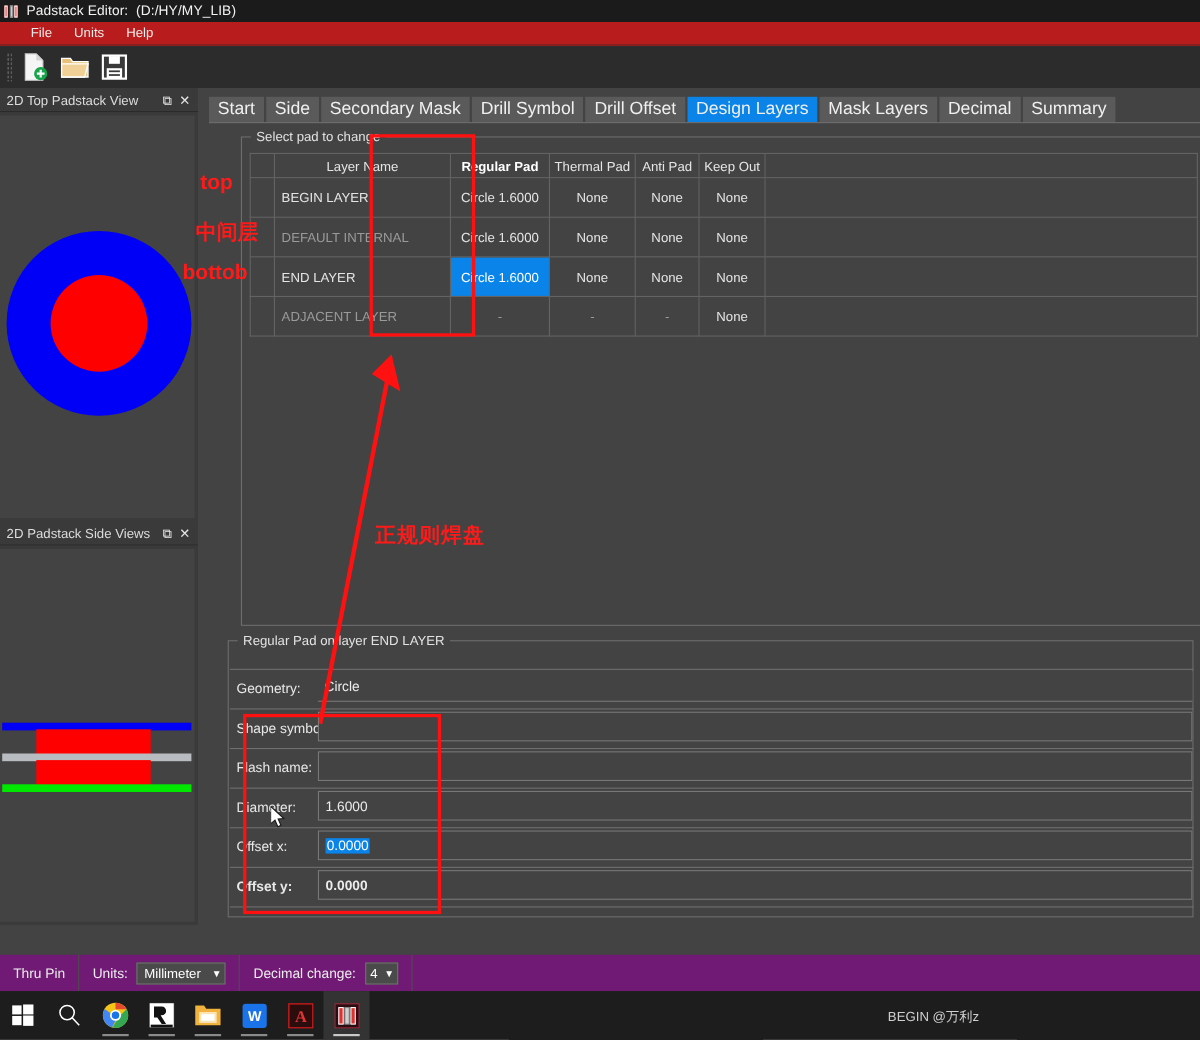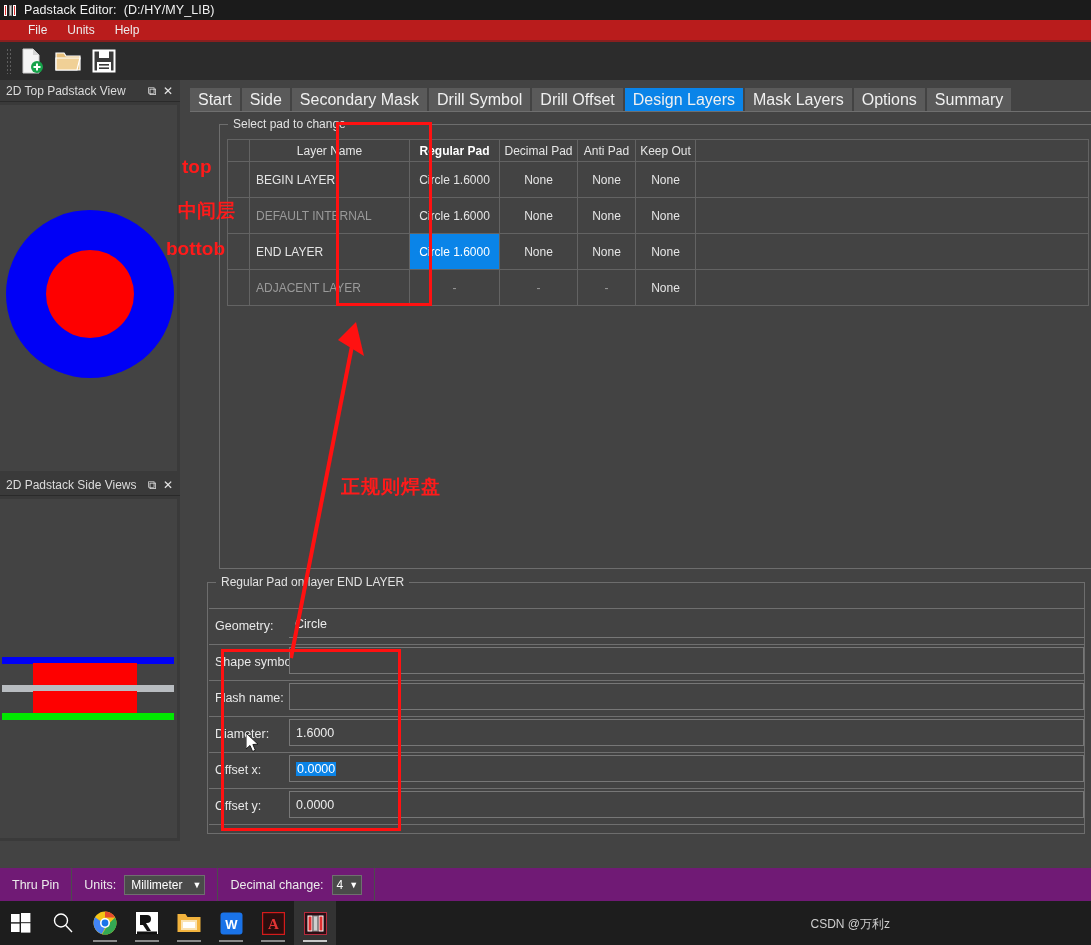--- a/index.html
+++ b/index.html
@@ -235,36 +235,36 @@
   <div class="fillrest"></div>
 
   <div class="tabstrip">
     <div class="tab">Start</div>
     <div class="tab">Side</div>
     <div class="tab">Secondary Mask</div>
     <div class="tab">Drill Symbol</div>
     <div class="tab">Drill Offset</div>
     <div class="tab sel">Design Layers</div>
     <div class="tab">Mask Layers</div>
-    <div class="tab">Options</div>
+    <div class="tab">Decimal</div>
     <div class="tab">Summary</div>
     <div class="tab-rest"></div>
   </div>
   <div class="tabline"></div>
 
   <div class="group" id="grp-select">
     <div class="legend">Select pad to change</div>
 
     <table class="pads">
       <thead>
         <tr>
           <th class="c-idx"></th>
           <th class="c-name">Layer Name</th>
           <th class="c-reg bold">Regular Pad</th>
-          <th class="c-thm">Decimal Pad</th>
+          <th class="c-thm">Thermal Pad</th>
           <th class="c-anti">Anti Pad</th>
           <th class="c-keep">Keep Out</th>
           <th class="c-fill"></th>
         </tr>
       </thead>
       <tbody>
         <tr>
           <td class="c-idx"></td>
           <td class="lname tall">BEGIN LAYER</td>
           <td>Circle 1.6000</td>
@@ -333,21 +333,21 @@
 
     <div class="hrule" style="top:169px;"></div>
     <div class="formrow" style="top:171px;">
       <span class="lab">Offset x:</span>
       <span class="fld">
           <span class="sel-txt">0.0000</span>
         </span>
     </div>
 
     <div class="hrule" style="top:205px;"></div>
-    <div class="formrow" style="top:207px;">
+    <div class="formrow" style="top:207px;font-weight:bold;">
       <span class="lab">Offset y:</span>
       <span class="fld">0.0000</span>
     </div>
     <div class="hrule" style="top:241px;"></div>
   </div>
 
   <div class="redbox" id="redbox-col"></div>
   <div class="redbox" id="redbox-form"></div>
 
   <div class="anno ann-top">top</div>
@@ -444,15 +444,15 @@
       <svg width="23" height="23" viewBox="0 0 23 23">
         <rect x="0.5" y="0.5" width="22" height="22" fill="#2a0e14" stroke="#b52a3c"></rect>
         <rect x="4" y="4" width="4" height="15" fill="#e03030" stroke="#ffffff"></rect>
         <rect x="9.5" y="4" width="4" height="15" fill="#cfcfcf" stroke="#8a8a8a"></rect>
         <rect x="15" y="4" width="4" height="15" fill="#e03030" stroke="#ffffff"></rect>
       </svg>
       <div class="underline" style="background:#c9c9c9;"></div>
     </div>
   </div>
 
-  <div class="watermark">CSDN @万利z</div>
+  <div class="watermark">BEGIN @万利z</div>
 
 </div>
 
 </body></html>

